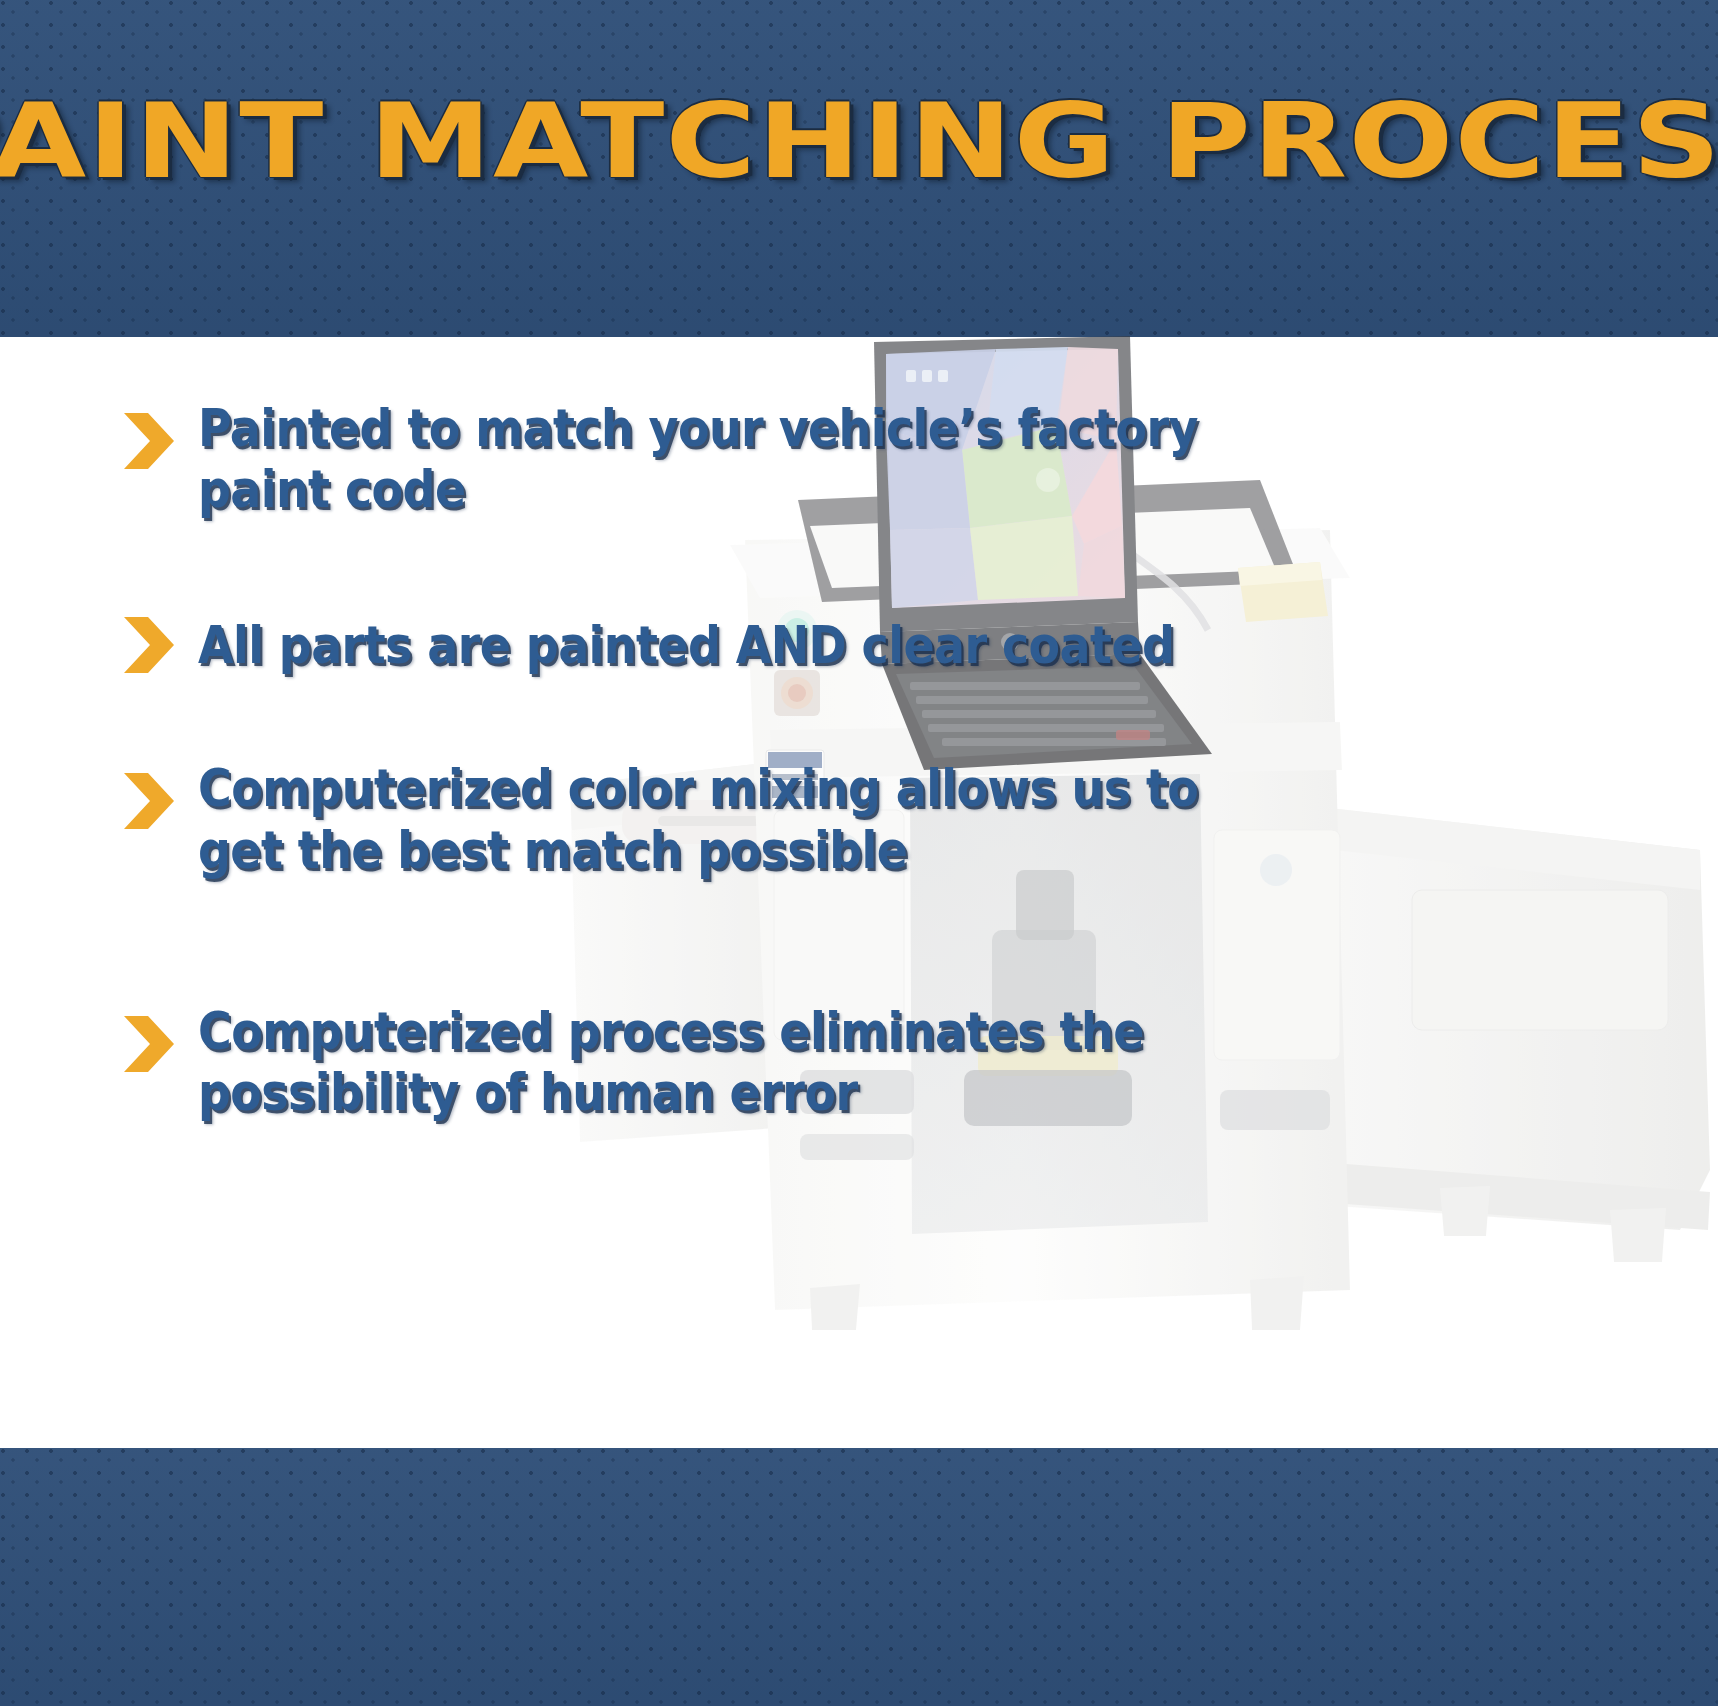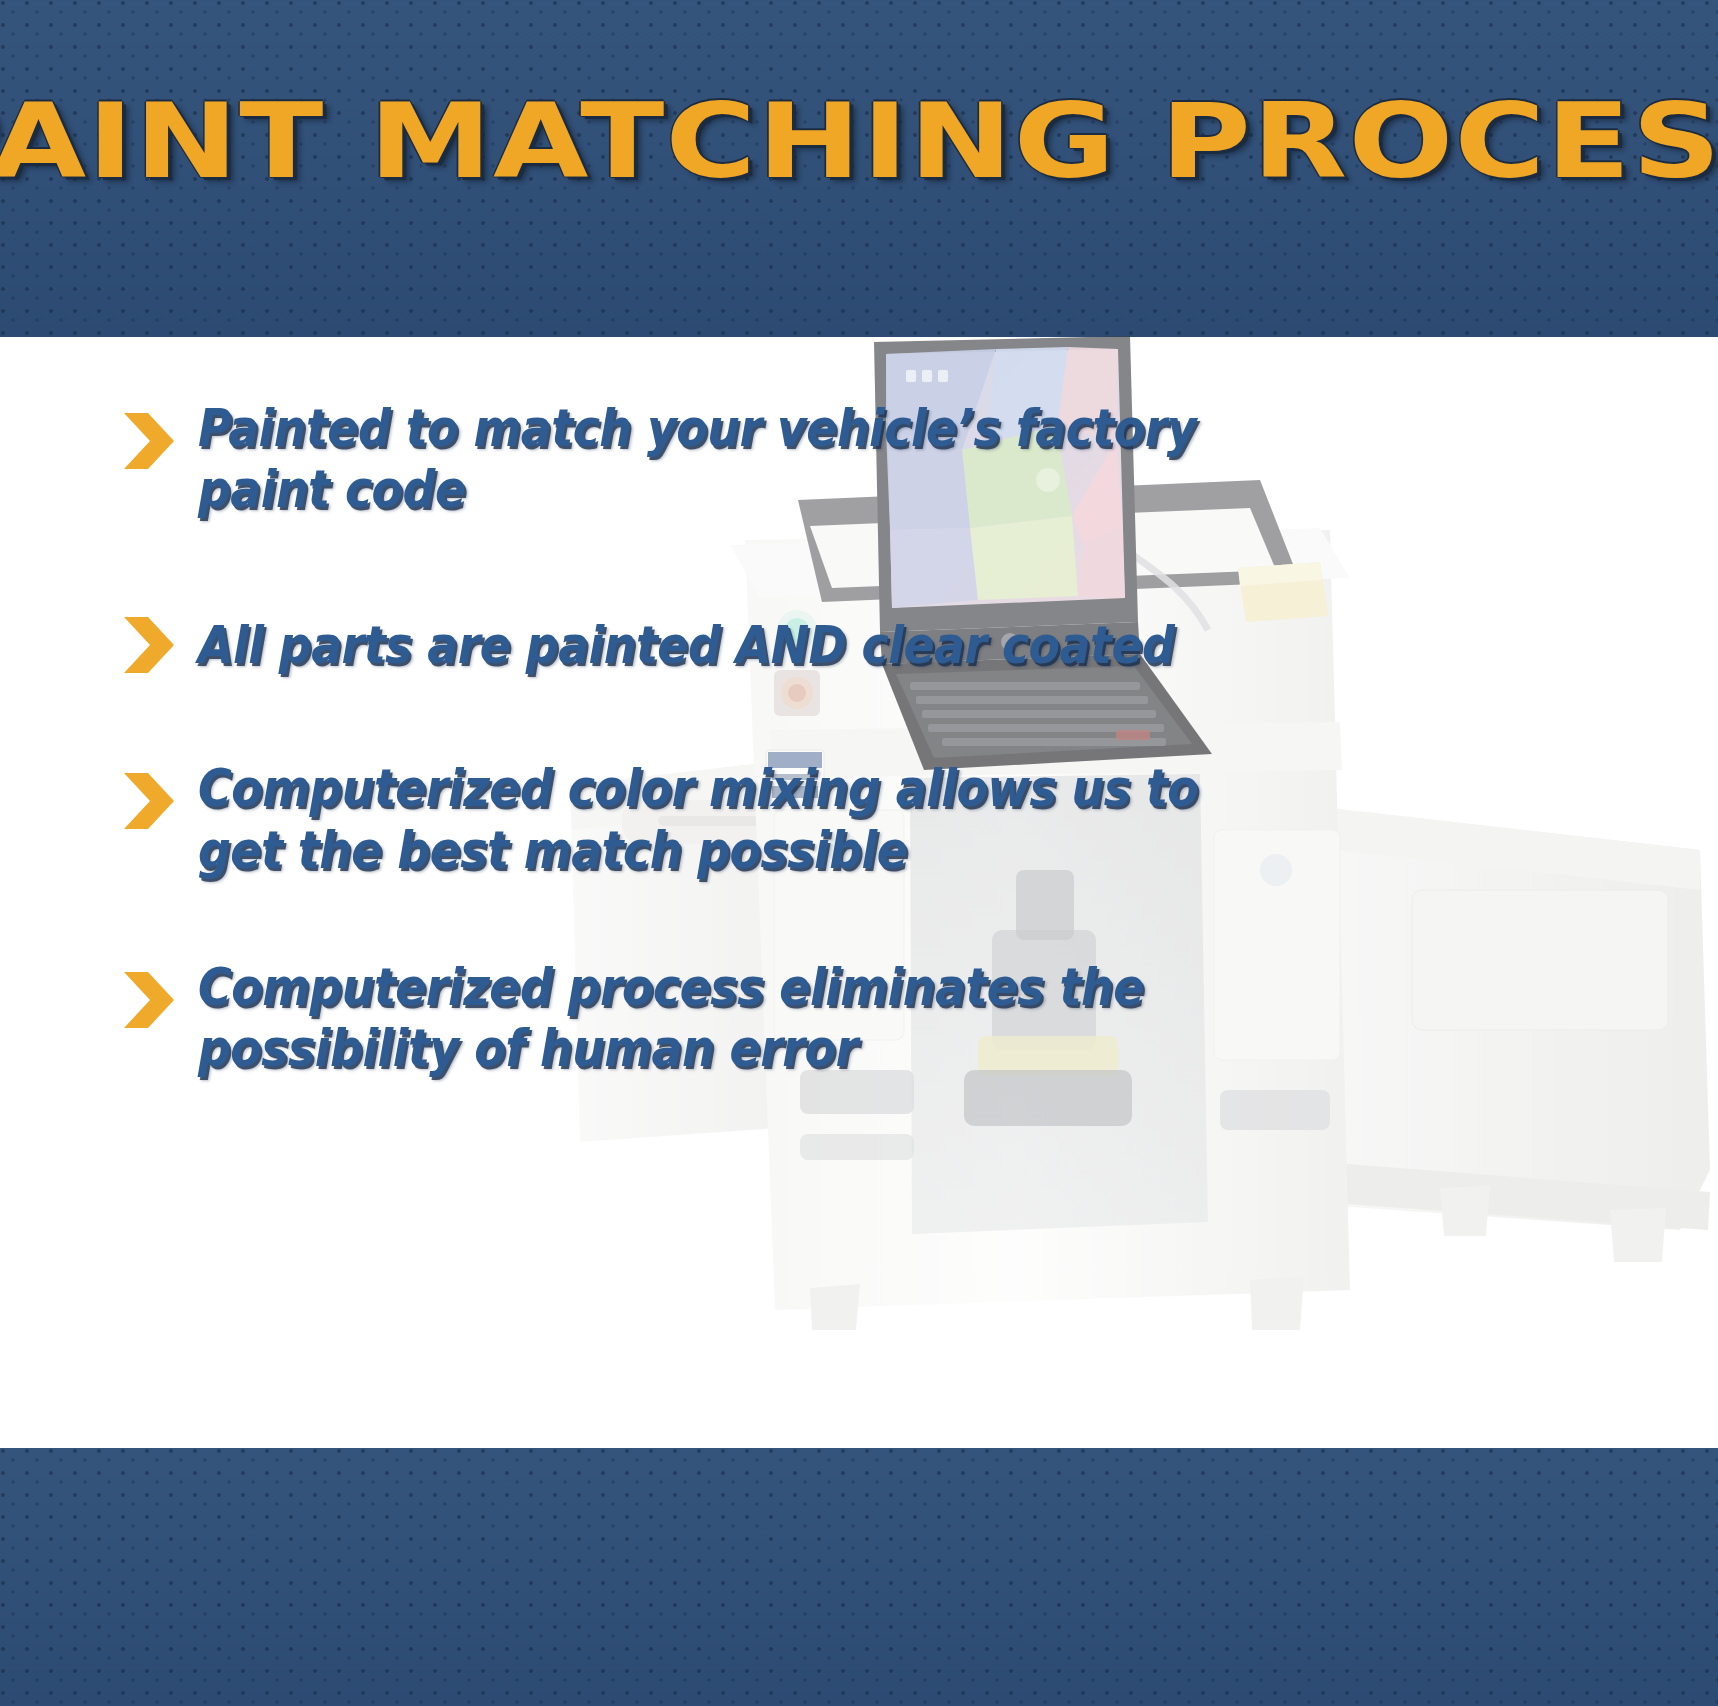--- a/index.html
+++ b/index.html
@@ -92,21 +92,20 @@
     position: absolute;
     left: 120px;
     top: 398px;
     width: 1200px;
     z-index: 4;
   }
   .bullet {
     display: flex;
     align-items: flex-start;
     margin-bottom: 64px;
-    font-style: italic;
   }
   .bullet:last-child { margin-bottom: 8px; }
 
   .chev {
     flex: 0 0 auto;
     width: 58px;
     height: 62px;
     margin-top: 12px;
     margin-right: 20px;
   }
@@ -123,21 +122,21 @@
     width: 111%;
     text-shadow:
       2.5px 2.5px 0 rgba(26,48,78,0.78),
       4px 4px 3px rgba(26,48,78,0.30);
     letter-spacing: -0.6px;
   }
 
   
   .b1 { margin-bottom: 82px; }
   .b2 { margin-bottom: 82px; align-items: flex-end; }
-  .b3 { margin-bottom: 76px; }
+  .b3 { margin-bottom: 120px; }
 </style>
 </head>
 <body>
 
 <div class="slide">
 
   <div class="band band-header"></div>
 
   <div class="title-wrap">
     <div class="title">Paint Matching Process</div>

